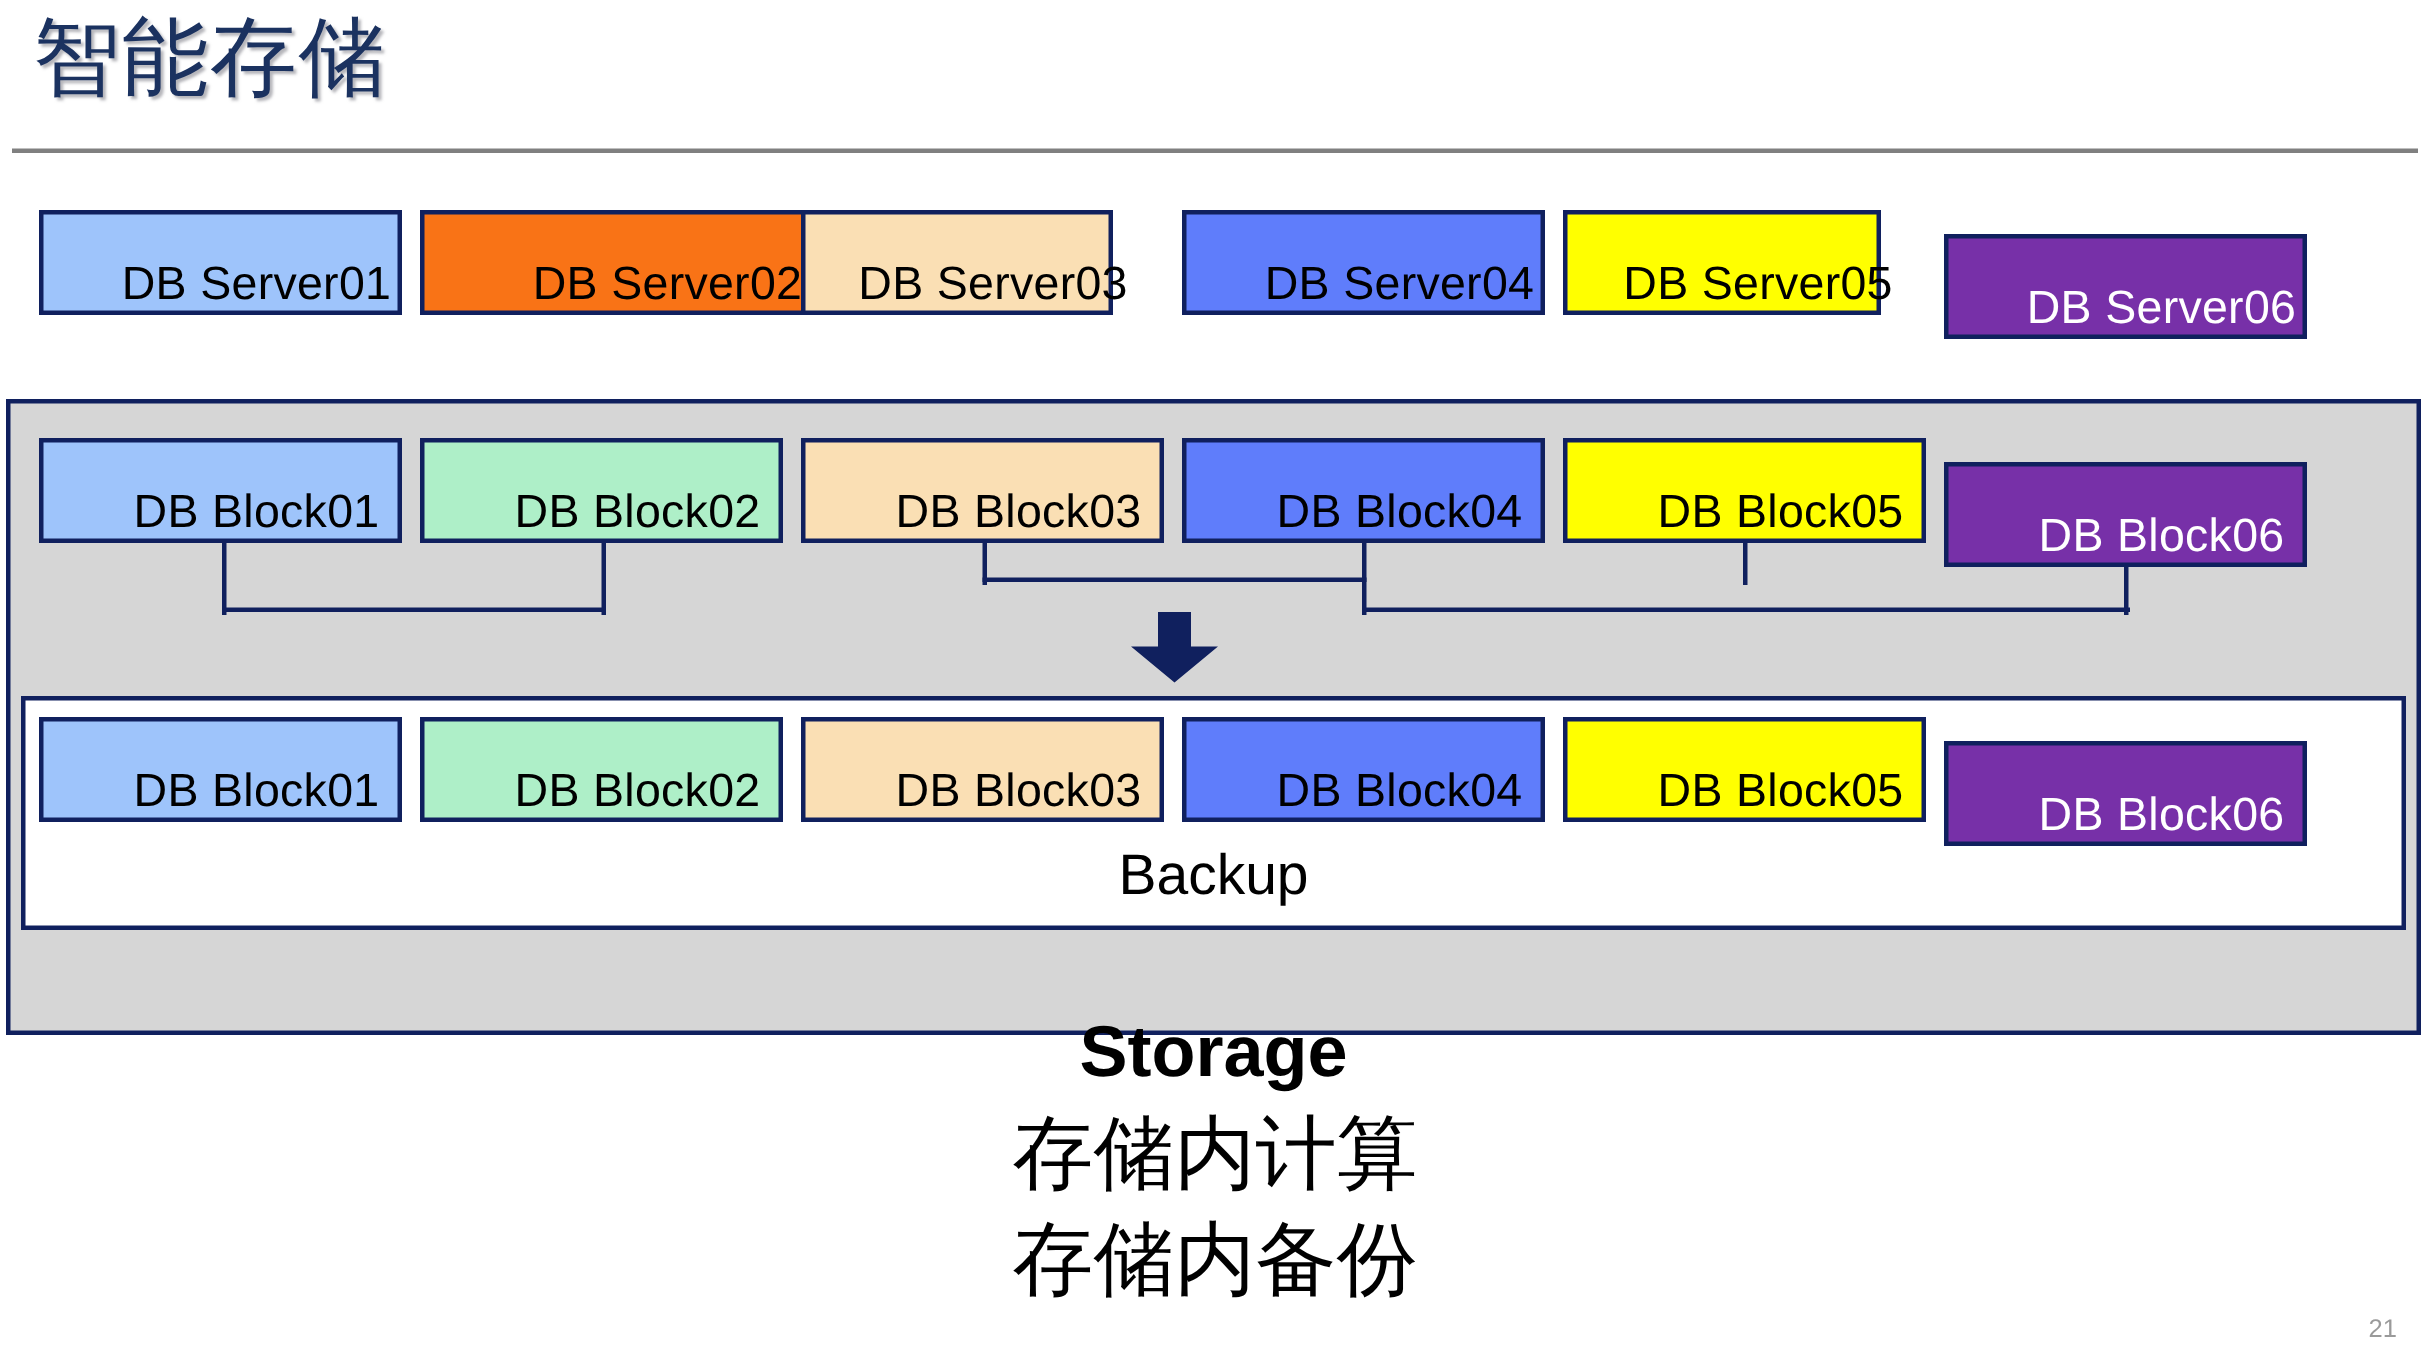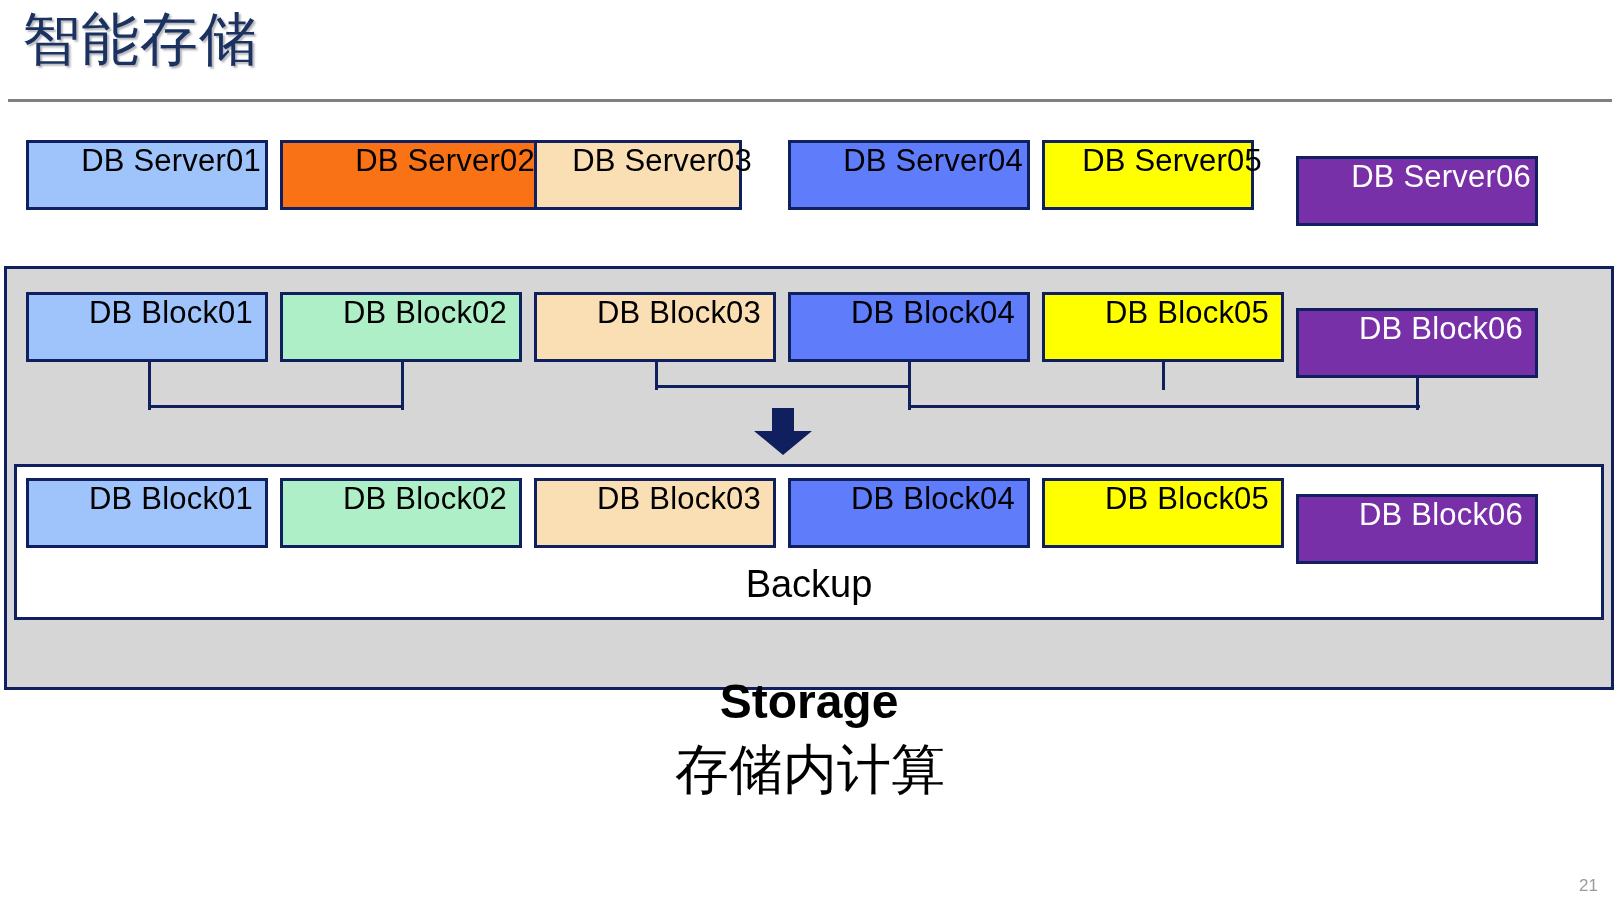--- a/index.html
+++ b/index.html
@@ -36,21 +36,21 @@
     height: 3px;
     background: #808080;
   }
 
   
   .node {
     position: absolute;
     border: 3px solid #10205e;
     box-sizing: border-box;
     display: flex;
-    align-items: flex-start;
+    align-items: flex-end;
     justify-content: center;
     font-size: 31px;
     color: #000000;
     white-space: nowrap;
     letter-spacing: 0.2px;
     padding-left: 48px;
   }
   .node.purple { color: #ffffff; margin-top: 16px; }
 
   
@@ -228,15 +228,16 @@
     <div class="node purple" style="left: 1296px; width: 242px; background: rgb(119, 48, 168); color: rgb(255, 255, 255);">
       <span>DB Block06</span>
     </div>
   </div>
 
 <div id="backup-label">Backup</div>
 <div id="storage-label">Storage</div>
 
 <div id="caption">
   <div>存储内计算</div>
+  <div>存储内备份</div>
 </div>
 
 <div id="page-number">21</div>
 
 </body></html>

